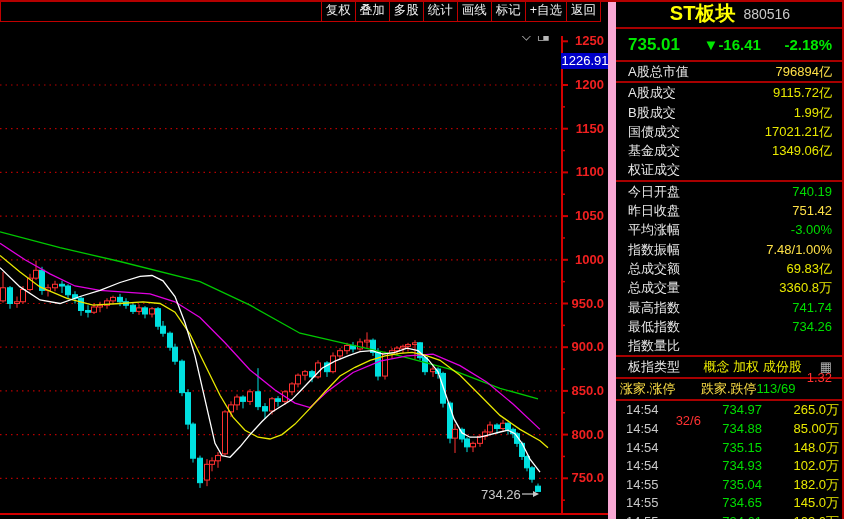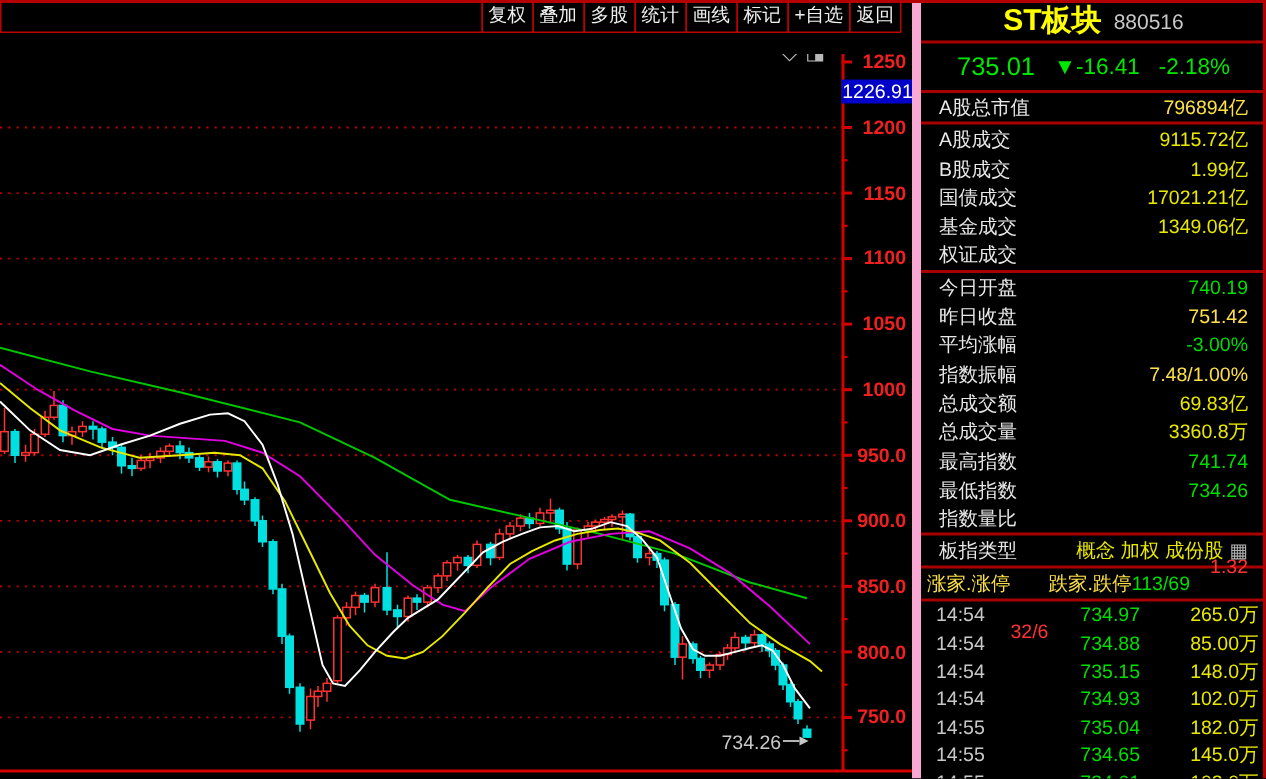--- a/index.html
+++ b/index.html
@@ -22,35 +22,35 @@
   .chart-icons{position:absolute;left:521px;top:26px;color:#b8b8b8;font-size:14px;z-index:3;display:flex;gap:5px;}
   .chart-icons span{cursor:pointer;}
   .ylab{position:absolute;left:562px;width:42px;text-align:right;font-size:13px;color:#f02020;
         font-weight:bold;line-height:16px;z-index:2;}
   .cross-label{position:absolute;left:561px;width:48px;height:16px;background:#0000c8;color:#fff;
         font-size:13px;line-height:16px;text-align:center;z-index:4;}
   .min-label{position:absolute;left:481px;top:487px;color:#c8c8c8;font-size:13px;z-index:3;}
 
   
   .panel{position:absolute;left:608px;top:0;width:236px;height:519px;background:#000;
-         border-left:6px solid #f9a8d4;box-sizing:border-box;z-index:5;}
+         border-left:8px solid #f9a8d4;box-sizing:border-box;z-index:5;}
   .pdiv{height:2px;background:#a80000;}
   .title-row{height:27px;display:flex;align-items:center;justify-content:center;gap:8px;}
   .t1{color:#ffff00;font-size:20px;font-weight:bold;}
   .t2{color:#c8c8c8;font-size:14px;}
-  .price-row{height:31px;display:flex;align-items:center;padding:0 24px;justify-content:space-between;
-             color:#00e800;font-weight:normal;}
+  .price-row{height:31px;display:flex;align-items:center;padding:0 12px;justify-content:space-between;
+             color:#00e800;font-weight:bold;}
   .price-row span:first-child{font-size:17px;}
   .price-row span{font-size:15px;}
   .prow{height:19.3px;line-height:19.3px;display:flex;justify-content:space-between;
         padding:0 12px;font-size:13px;white-space:nowrap;}
   .prow .lab{color:#e8e8e8;}
   .v-white{color:#fde047;} .v-yellow{color:#e8e800;} .v-green{color:#00dd00;} .v-red{color:#ff3232;margin-top:32px;}
   .board-row{height:20px;line-height:20px;}
-  .board-vals{color:#e8e800;display:flex;align-items:center;gap:2px;}
+  .board-vals{color:#e8e800;display:flex;align-items:center;gap:16px;}
   .grid-icon{display:inline-block;color:#b0b0b0;font-size:13px;margin-left:2px;cursor:pointer;}
   .breadth-row{height:20px;line-height:20px;display:flex;padding:0 4px;font-size:13px;justify-content:flex-start;white-space:nowrap;}
   .trow{height:18.6px;line-height:18.6px;display:flex;font-size:13px;white-space:nowrap;}
   .trow .tt{width:58px;padding-left:10px;color:#c8c8c8;}
   .trow .tp{width:78px;text-align:right;color:#00dd00;}
   .trow .tv{flex:1;text-align:right;padding-right:5px;color:#e8e800;}
 </style>
 </head>
 <body>
 

